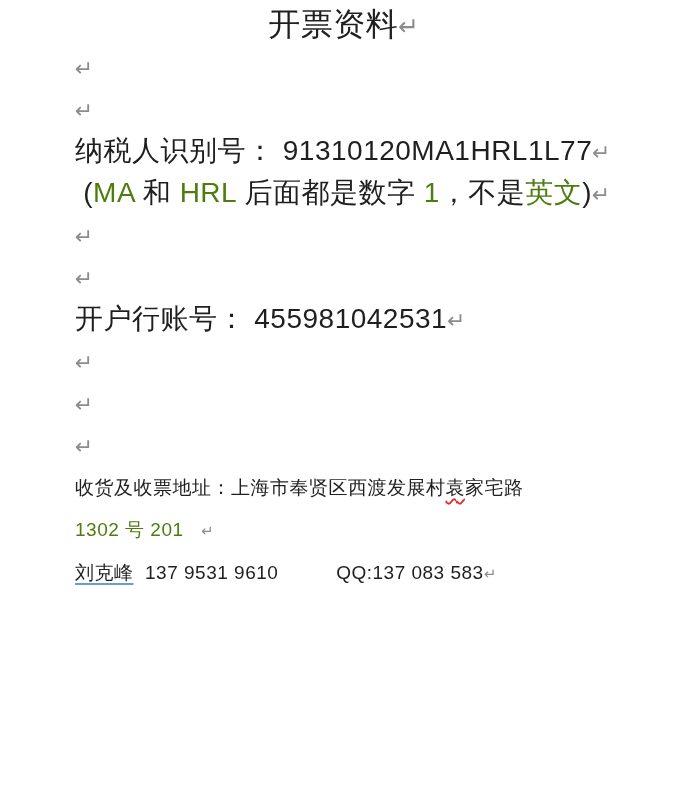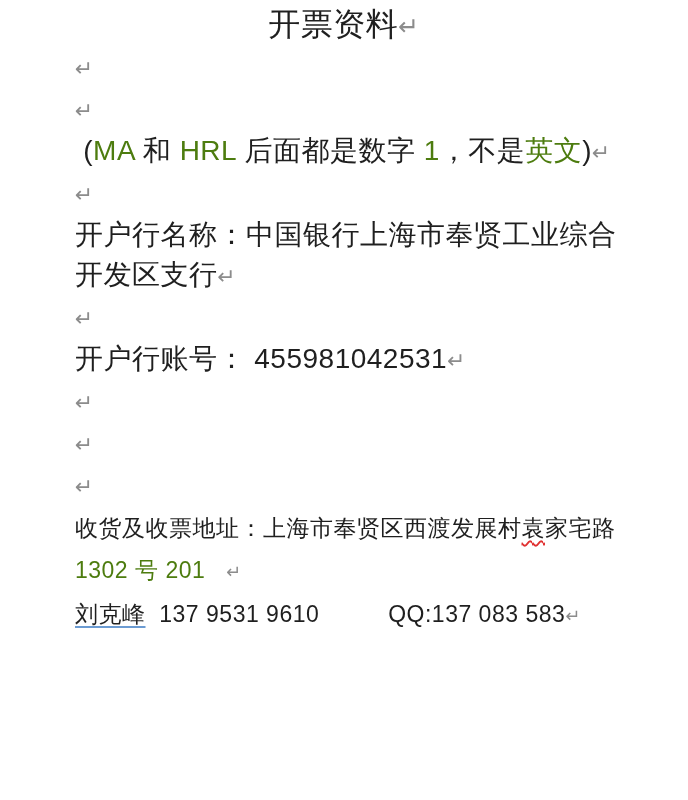--- a/index.html
+++ b/index.html
@@ -26,21 +26,21 @@
     white-space: pre-wrap;
     letter-spacing: 0.5px;
   }
   .title {
     padding-left: 0;
     padding-right: 0;
     text-align: center;
     font-size: 32px;
   }
   .small {
-    font-size: 23px;
+    font-size: 19px;
     line-height: 42px;
   }
   .red {
     color: #4d7c0f;
   }
   .pilcrow {
     color: #8c8c8c;
     font-size: 0.78em;
     font-family: "DejaVu Sans", sans-serif;
   }
@@ -64,26 +64,26 @@
 
 <div class="doc">
 
   <p class="para title"><span>开票资料</span><span class="pilcrow">↵</span></p>
 
   <p class="para"><span class="pilcrow">↵</span></p>
 
 
   <p class="para"><span class="pilcrow">↵</span></p>
 
+  <p class="para"><span>纳税人识别号： 91310120MA1HRL1L77</span><span class="pilcrow">↵</span></p>
 
   <p class="para"><span> (</span><span class="red">MA</span><span> 和 </span><span class="red">HRL</span><span> 后面都是数字 </span><span class="red">1</span><span>，不是</span><span class="red">英文</span><span>)</span><span class="pilcrow">↵</span></p>
 
   <p class="para"><span class="pilcrow">↵</span></p>
 
-  <p class="para"><span>开户行名称：中国银行上海市奉贤工业综合</span><br><span>开发区支行</span><span class="pilcrow">↵</span></p>
 
   <p class="para"><span class="pilcrow">↵</span></p>
 
   <p class="para"><span>开户行账号： 455981042531</span><span class="pilcrow">↵</span></p>
 
   <p class="para"><span class="pilcrow">↵</span></p>
 
 
   <p class="para"><span class="pilcrow">↵</span></p>
 

